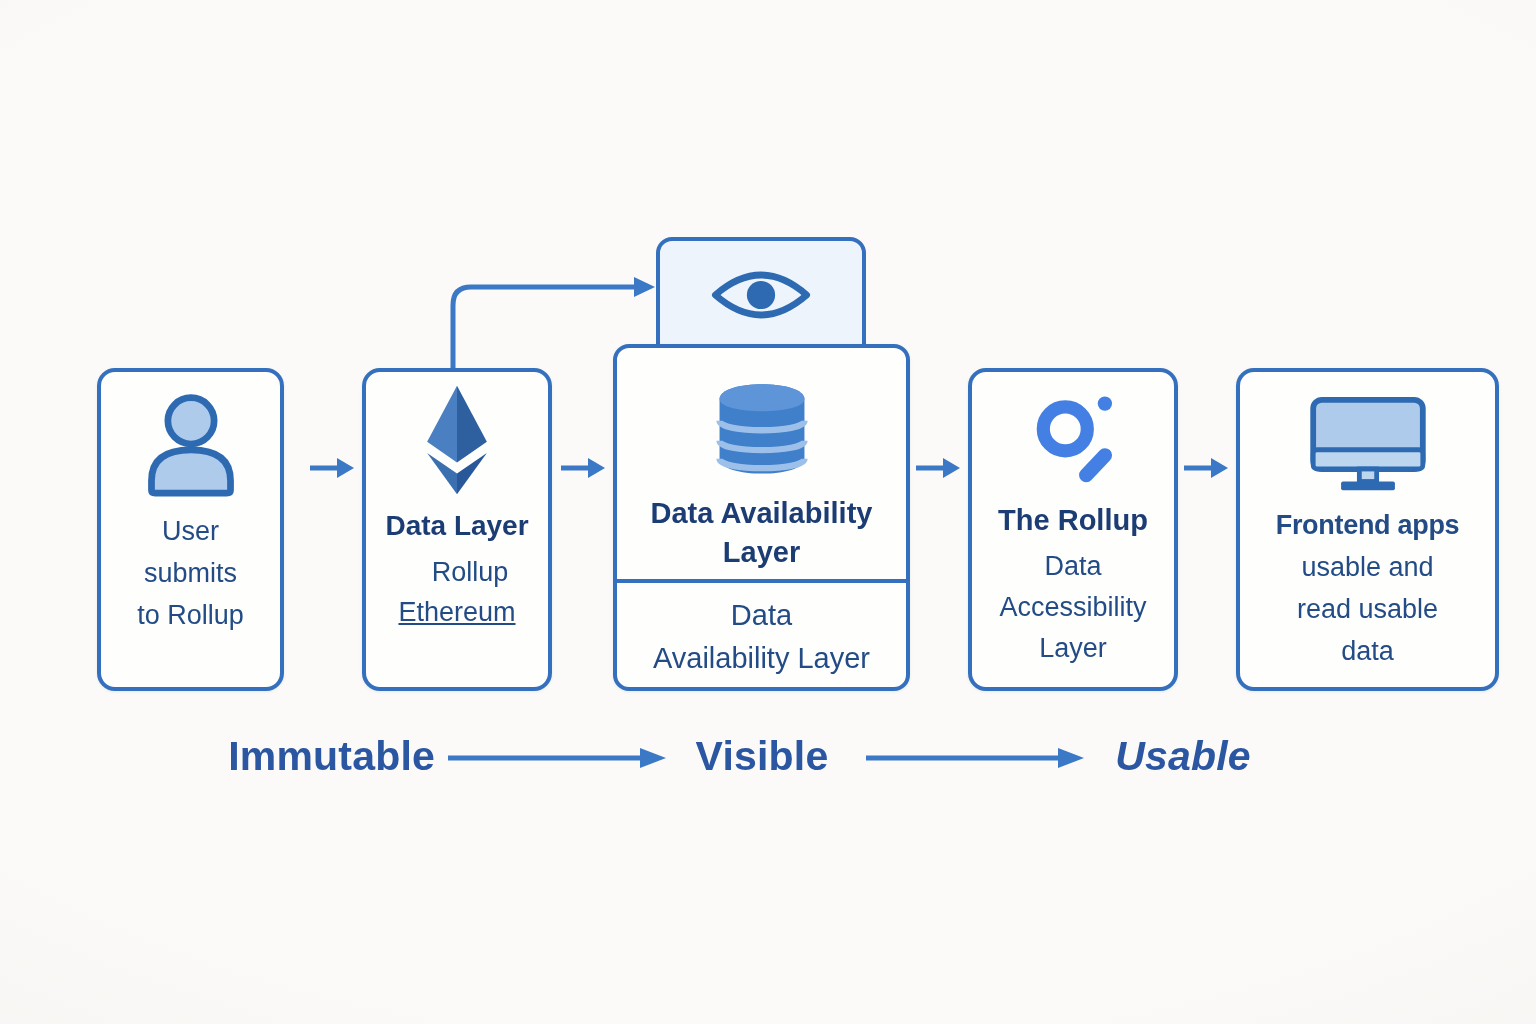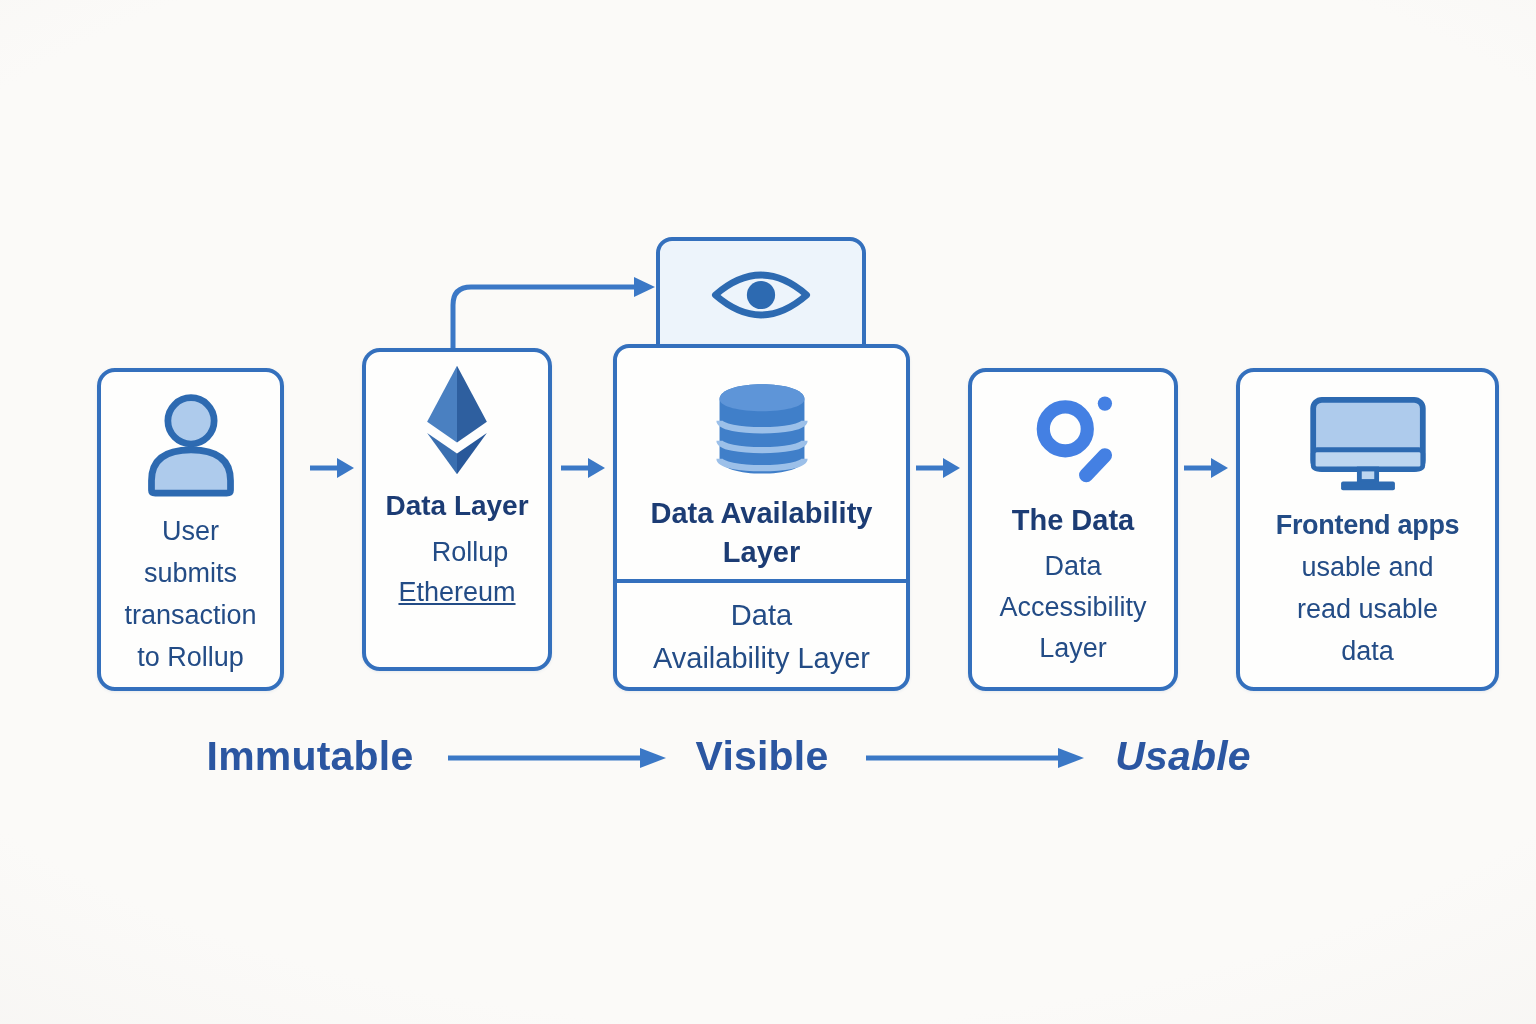--- a/index.html
+++ b/index.html
@@ -70,33 +70,32 @@
       <span>
         <svg width="106" height="108" viewBox="0 0 110 112">
           <circle cx="55" cy="32" r="24" style="fill:var(--icon-fill-light); stroke:var(--icon-stroke)" stroke-width="7"></circle>
           <path d="M14 104 L14 94 C14 69 33 62 55 62 C77 62 96 69 96 94 L96 104 Q96 107 92 107 L18 107 Q14 107 14 104 Z" style="fill:var(--icon-fill-light); stroke:var(--icon-stroke)" stroke-width="7" stroke-linejoin="round"></path>
         </svg>
       </span>
     </div>
     <div style="margin-top:12px;">
       <div class="line">User</div>
       <div class="line">submits</div>
-      <div class="line">transaction</div>
       <div class="line">to Rollup</div>
     </div>
   </div>
 
   <span class="abs" style="left:308px; top:454px;">
     <svg width="48" height="28" viewBox="0 0 48 28">
       <line x1="2" y1="14" x2="31" y2="14" style="stroke:var(--arrow)" stroke-width="5"></line>
       <polygon points="29,4 46,14 29,24" style="fill:var(--arrow)"></polygon>
     </svg>
   </span>
 
-  <div class="box" style="left:362px; top:348px; width:190px; height:323px;">
+  <div class="box" style="left:362px; top:368px; width:190px; height:323px;">
     <div class="icon-wrap" style="margin-top:12px;">
       <span>
         <svg width="76" height="112" viewBox="0 0 80 120">
           <polygon points="40,2 40,84 8,62" style="fill:var(--eth-light)"></polygon>
           <polygon points="40,2 72,62 40,84" style="fill:var(--eth-dark)"></polygon>
           <polygon points="8,74 40,96 40,118" style="fill:var(--eth-bottom-light)"></polygon>
           <polygon points="72,74 40,96 40,118" style="fill:var(--eth-bottom-dark)"></polygon>
         </svg>
       </span>
     </div>
@@ -147,21 +146,21 @@
   <div class="box" style="left:968px; top:368px; width:210px; height:323px;">
     <div class="icon-wrap" style="margin-top:14px;">
       <span>
         <svg width="110" height="110" viewBox="0 0 100 100">
           <circle cx="43" cy="39" r="20" fill="none" style="stroke:var(--graph-blue)" stroke-width="12"></circle>
           <circle cx="79" cy="16" r="6.5" style="fill:var(--graph-blue)"></circle>
           <line x1="62" y1="81" x2="79" y2="63" style="stroke:var(--graph-blue)" stroke-width="13" stroke-linecap="round"></line>
         </svg>
       </span>
     </div>
-    <div class="heading" style="font-size:29px; margin-top:2px;">The Data</div>
+    <div class="heading" style="font-size:29px; margin-top:2px;">The Rollup</div>
     <div style="margin-top:4px;">
       <div class="line" style="line-height:41px;">Data</div>
       <div class="line" style="line-height:41px;">Accessibility</div>
       <div class="line" style="line-height:41px;">Layer</div>
     </div>
   </div>
 
   <span class="abs" style="left:1182px; top:454px;">
     <svg width="48" height="28" viewBox="0 0 48 28">
       <line x1="2" y1="14" x2="31" y2="14" style="stroke:var(--arrow)" stroke-width="5"></line>
@@ -181,21 +180,21 @@
       </span>
     </div>
     <div class="line semibold" style="margin-top:10px;">Frontend apps</div>
     <div>
       <div class="line">usable and</div>
       <div class="line">read usable</div>
       <div class="line">data</div>
     </div>
   </div>
 
-  <div class="stage-label" style="left:185px; width:250px;">Immutable</div>
+  <div class="stage-label" style="left:185px; width:250px;text-align:right;">Immutable</div>
 
   <span class="abs" style="left:446px; top:745px;">
     <svg width="224" height="26" viewBox="0 0 224 26">
       <line x1="2" y1="13" x2="196" y2="13" style="stroke:var(--arrow)" stroke-width="5"></line>
       <polygon points="194,3 220,13 194,23" style="fill:var(--arrow)"></polygon>
     </svg>
   </span>
 
   <div class="stage-label" style="left:650px; width:224px;">Visible</div>
 

